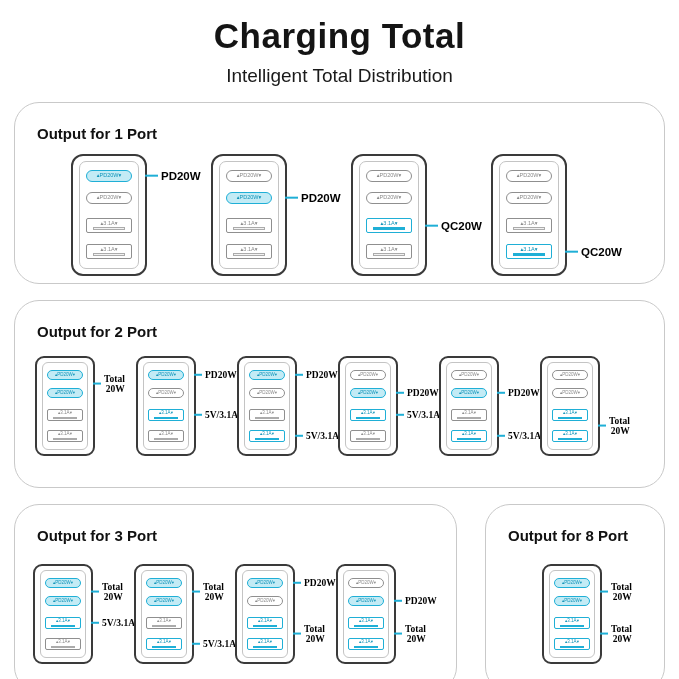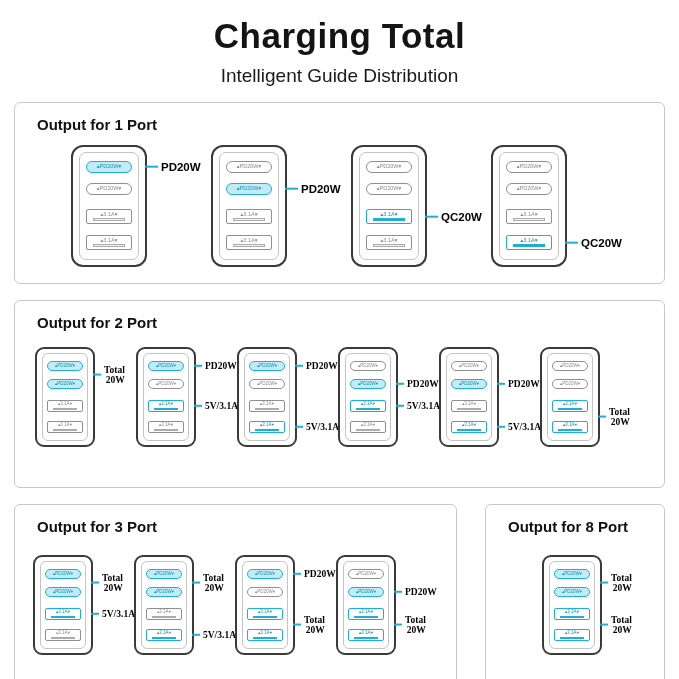--- a/index.html
+++ b/index.html
@@ -4,21 +4,21 @@
 <style>
   * { margin:0; padding:0; box-sizing:border-box; }
   html,body { background:#ffffff; }
   .page {
     width:679px; height:679px; overflow:hidden; background:#fff;
     font-family:"Liberation Sans", sans-serif; color:#111;
     padding:12px 14px;
   }
   .title { text-align:center; font-size:35px; font-weight:700; letter-spacing:.5px; margin-top:4px; color:#141414; }
   .subtitle { text-align:center; font-size:19px; margin-top:9px; margin-bottom:15px; color:#1a1a1a; }
-  .card { border:1px solid var(--card-border,#c9c9c9); border-radius:6px; background:#fff; padding:13px 16px 12px; }
+  .card { border:1px solid var(--card-border,#c9c9c9); border-radius:25px; background:#fff; padding:22px 16px 12px; }
   .card-1 { height:182px; margin-bottom:16px; }
   .card-2 { height:188px; margin-bottom:16px; }
   .bottom { display:flex; gap:28px; }
   .bottom .card { height:188px; }
   .card-wide { flex:0 0 443px; }
   .card-narrow { flex:1; }
   .card-heading { font-size:15px; font-weight:700; margin-left:6px; color:#111; }
   .charger-row { display:flex; }
   .row-0 { margin-top:12px; padding-left:40px; }
   .row-1 { margin-top:16px; padding-left:4px; }
@@ -58,21 +58,21 @@
   .sm .ann-line { width:8px; }
   .ann-text { font-weight:700; color:#000; white-space:nowrap; padding-left:3px; line-height:1.1; }
   .lg .ann-text { font-size:11.5px; }
   .sm .ann-text { font-size:9.5px;font-family:Liberation Serif, serif; }
 </style>
 </head>
 <body>
 
 <div class="page">
   <h1 class="title">Charging Total</h1>
-  <div class="subtitle">Intelligent Guide Distribution</div>
+  <div class="subtitle">Intelligent Total Distribution</div>
 
   <section class="card card-1">
     <h2 class="card-heading">Output for 1 Port</h2>
     <div class="charger-row row-0">
         <div class="cell lg">
           <div class="charger">
             <div class="face"></div>
             <div class="port p0 port-c active">▴PD20W▾</div>
             <div class="port p1 port-c">▴PD20W▾</div>
             <div class="port p2 port-a">

